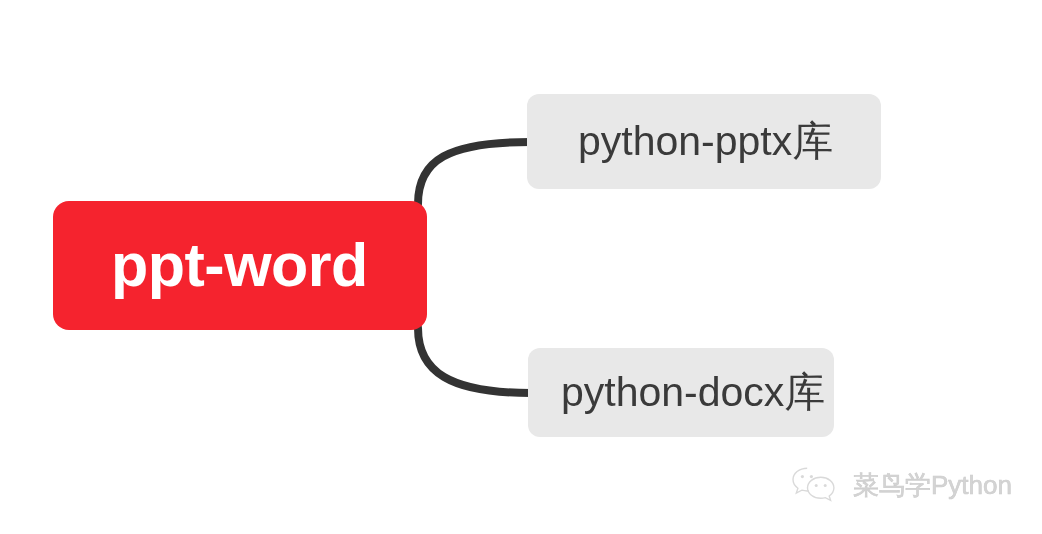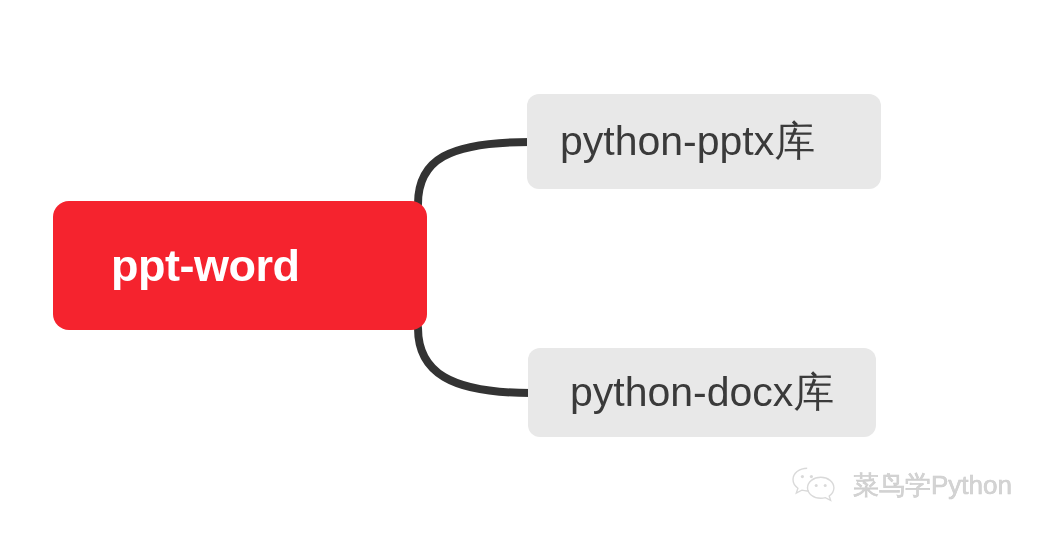--- a/index.html
+++ b/index.html
@@ -43,21 +43,21 @@
     top: 201px;
     width: 374px;
     height: 129px;
     background: #f5232e;
     border-radius: 16px;
     justify-content: flex-start;
     padding-left: 58px;
   }
   .node-root .node-label {
     color: #ffffff;
-    font-size: 45px;
+    font-size: 61px;
     font-weight: 700;
     letter-spacing: -0.5px;
     line-height: 1;
   }
 
   .node-child {
     background: #e8e8e8;
     border-radius: 12px;
     justify-content: flex-start;
   }
@@ -67,29 +67,29 @@
     font-weight: 400;
     line-height: 1;
     letter-spacing: 0px;
   }
 
   .node-child-top {
     left: 527px;
     top: 94px;
     width: 354px;
     height: 95px;
-    padding-left: 33px;
+    padding-left: 51px;
   }
 
   .node-child-bottom {
     left: 528px;
     top: 348px;
-    width: 348px;
+    width: 306px;
     height: 89px;
-    padding-left: 42px;
+    padding-left: 33px;
   }
 
   
   #watermark {
     position: absolute;
     left: 791px;
     top: 466px;
     display: flex;
     align-items: center;
     gap: 16px;

